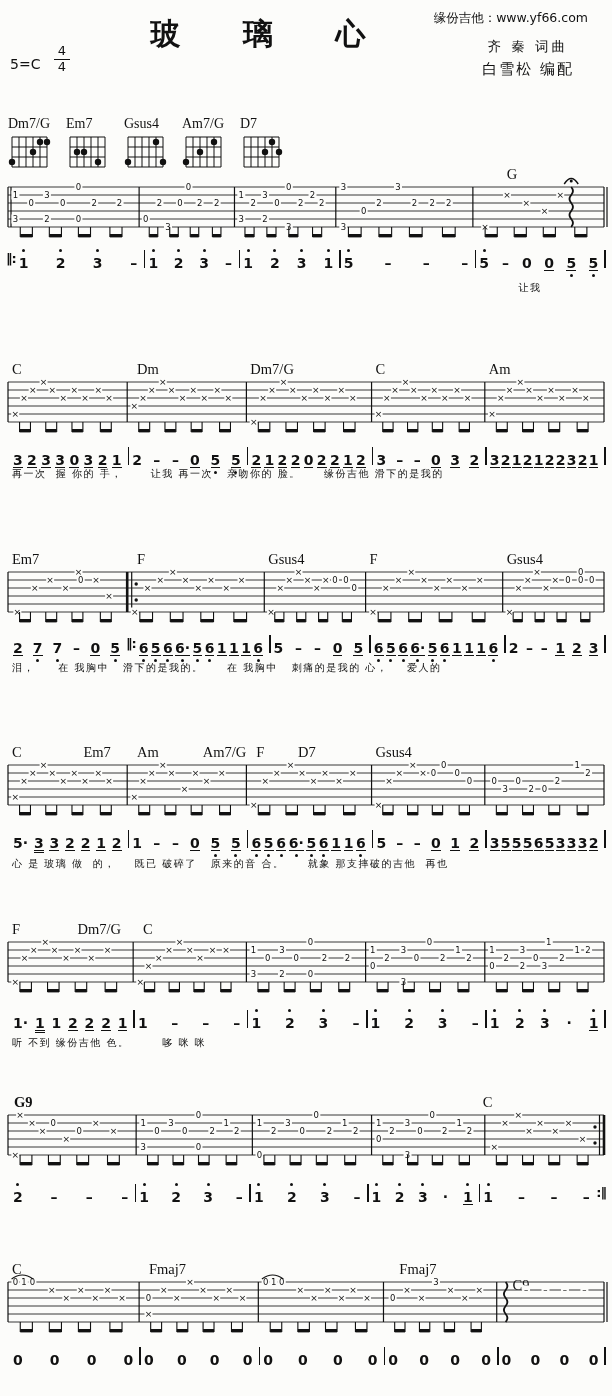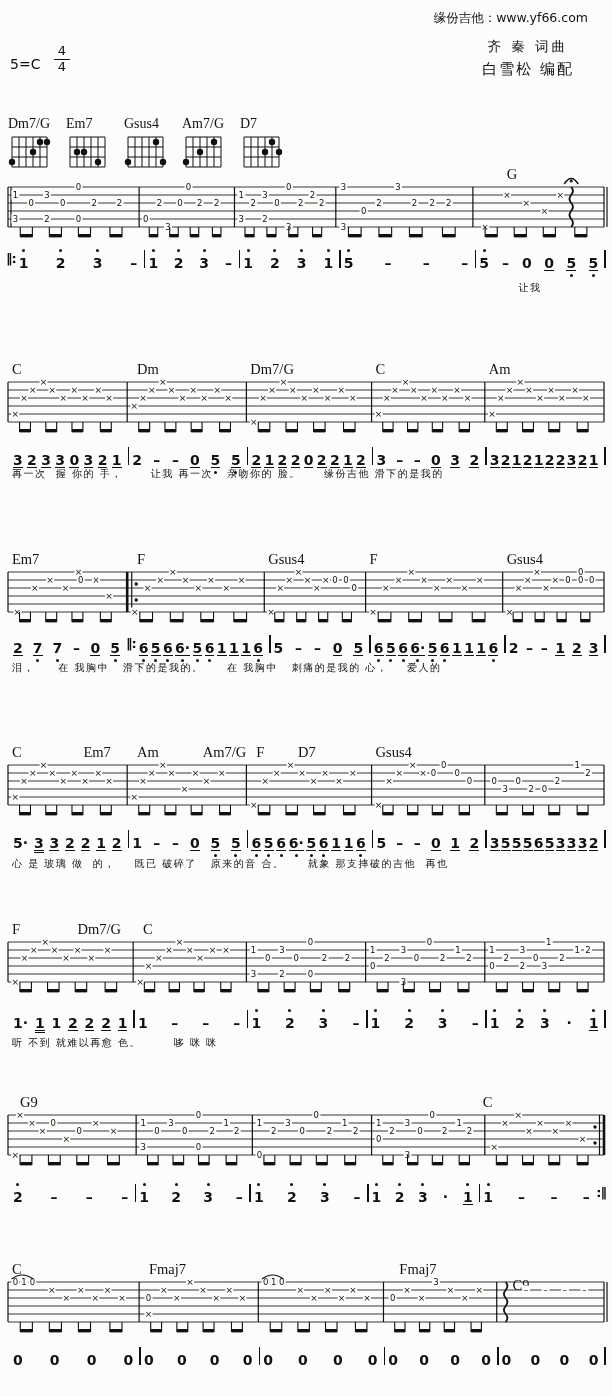--- a/index.html
+++ b/index.html
@@ -27,20 +27,21 @@
   .dotB{position:absolute;left:50%;bottom:0px;width:3px;height:3px;margin-left:-1.5px;border-radius:50%;background:#111;}
   .lyrics{position:absolute;font-size:10px;white-space:pre;letter-spacing:1.5px;}
   .diagrow{position:absolute;left:8px;top:116px;}
   .diag{display:inline-block;width:58px;vertical-align:top;}
   .diag .dlabel{font-family:"Liberation Serif",serif;font-size:14px;margin-bottom:2px;white-space:nowrap;}
 </style>
 </head>
 <body>
 
 <div id="sheet">
+  <div class="title">玻 璃 心</div>
   <div class="site">缘份吉他：www.yf66.com</div>
   <div class="credit1">齐 秦 词曲</div>
   <div class="credit2">白雪松 编配</div>
   <div class="keysig">5=C</div>
   <div class="frac">
     <div class="num">4</div>
     <div>4</div>
   </div>
   <div class="diagrow" id="diagrow"><div class="diag"><div class="dlabel">Dm7/G</div><svg width="46" height="40">
           <line x1="4" y1="3" x2="4" y2="33" stroke="#111" stroke-width="1"></line>
@@ -1223,22 +1224,22 @@
         <span class="jbar"></span>
         <div class="jmeas" style="width: 20%;">
           <span class="tok"><span class="d">1</span><i class="dotA"></i></span>
           <span class="tok"><span class="d">2</span><i class="dotA"></i></span>
           <span class="tok"><span class="d">3</span><i class="dotA"></i></span>
           <span class="tok"><span class="d">·</span></span>
           <span class="tok"><span class="d u">1</span><i class="dotA"></i></span>
         </div>
         <span class="jbar"></span>
       </div>
-      <div class="lyrics" style="left: 11.96px; top: 1036px;">听 不到 就难以再愈 色。       哆 咪 咪</div>
-      <div class="chordlabel" style="left: 20px; top: 1094px;">G9</div>
+      <div class="lyrics" style="left: 11.96px; top: 1036px;">听 不到 缘份吉他 色。       哆 咪 咪</div>
+      <div class="chordlabel" style="left: 14px; top: 1094px; font-weight: bold;">G9</div>
       <div class="chordlabel" style="left: 482.8px; top: 1094px;">C</div>
       <svg width="604" height="74" class="staffsvg" style="top: 1101px;">
         <line x1="2" y1="14" x2="598" y2="14" stroke="#222" stroke-width="0.9"></line>
         <line x1="2" y1="22" x2="598" y2="22" stroke="#222" stroke-width="0.9"></line>
         <line x1="2" y1="30" x2="598" y2="30" stroke="#222" stroke-width="0.9"></line>
         <line x1="2" y1="38" x2="598" y2="38" stroke="#222" stroke-width="0.9"></line>
         <line x1="2" y1="46" x2="598" y2="46" stroke="#222" stroke-width="0.9"></line>
         <line x1="2" y1="54" x2="598" y2="54" stroke="#222" stroke-width="0.9"></line>
         <line x1="2" y1="14" x2="2" y2="54" stroke="#111" stroke-width="1.2"></line>
         <line x1="130.14" y1="14" x2="130.14" y2="54" stroke="#111" stroke-width="1.2"></line>

